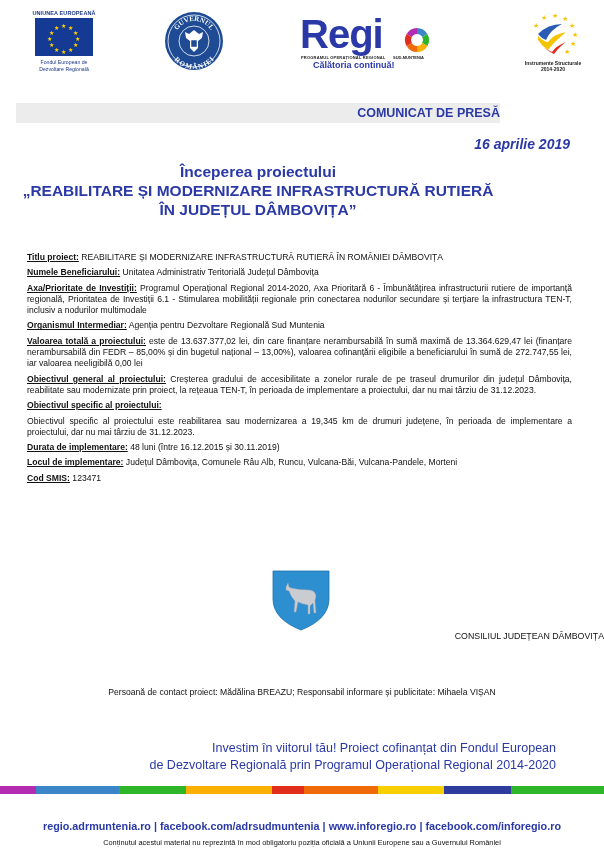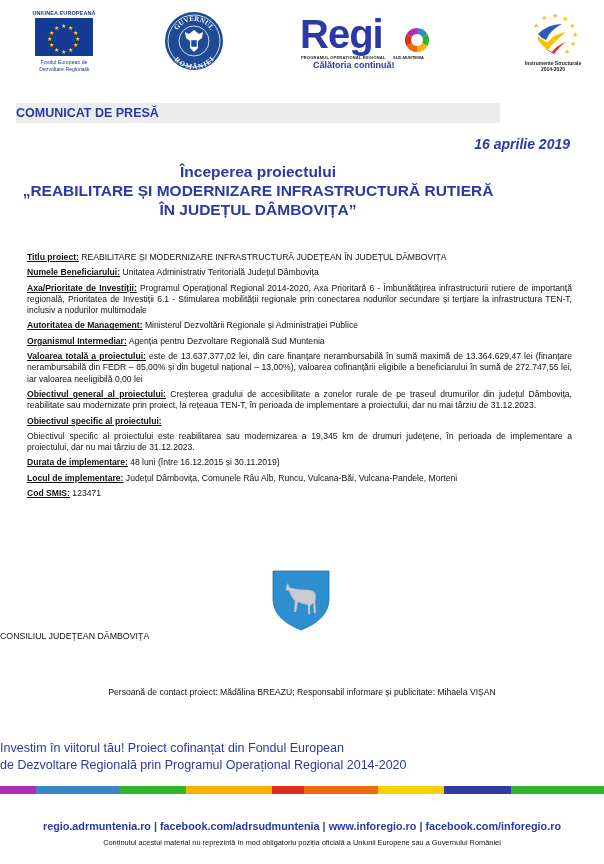--- a/index.html
+++ b/index.html
@@ -22,39 +22,39 @@
   .regio-small { position: absolute; left: 1px; top: 41px; font-size: 4px; font-weight: bold; color: #222; letter-spacing: 0.2px; }
   .regio-small-r { position: absolute; left: 93px; top: 41px; font-size: 4px; font-weight: bold; color: #222; }
   .regio-tag { position: absolute; left: 13px; top: 46px; font-size: 9px; font-weight: bold; color: #2a38a8; }
 
   .is-logo { left: 508px; top: 10px; width: 90px; height: 70px; text-align: center; }
   .is-text { position: absolute; left: 0; top: 50px; width: 90px; font-size: 5px; font-weight: bold; color: #222; line-height: 6px; }
 
   
   .press-band { left: 16px; top: 103px; width: 484px; width: 484px; height: 20px; background: #ececec; }
   .press-band { width: 484px; }
-  .press-title { left: 16px; top: 103px; width: 484px; height: 34px; line-height: 20px; text-align: left;
+  .press-title { left: 16px; top: 103px; width: 484px; height: 34px; line-height: 20px; text-align: right;
                  font-size: 12.5px; font-weight: bold; color: #2a39a6; }
 
   .date { right: 34px; top: 136px; font-size: 14px; font-weight: bold; font-style: italic; color: #2a39a6; }
 
   .headline { left: 0; top: 162px; width: 516px; text-align: center; font-size: 15.5px; font-weight: bold; color: #2a39a6; line-height: 19px; }
 
   
   .body { left: 27px; top: 252px; width: 545px; font-size: 8.6px; line-height: 11.3px; color: #111; text-align: justify; }
   .body p { margin: 0 0 4px 0; }
   .body b { font-weight: bold; text-decoration: underline; }
 
   
   .crest { left: 271px; top: 569px; width: 60px; height: 62px; }
-  .crest-label { left: 0; top: 631px; width: 604px; text-align: left; font-size: 8.8px; color: #111; }
+  .crest-label { left: 0; top: 631px; width: 604px; text-align: right; font-size: 8.8px; color: #111; }
 
   .contact { left: 0; top: 686px; width: 604px; text-align: center; font-size: 8.6px; line-height: 12px; color: #111; }
 
-  .invest { left: 0; top: 740px; width: 548px; text-align: left; font-size: 12.5px; line-height: 17px; color: #2a39a6; }
+  .invest { left: 8px; top: 740px; width: 548px; text-align: right; font-size: 12.5px; line-height: 17px; color: #2a39a6; }
 
   .stripe { left: 0; top: 786px; width: 604px; height: 8px; display: flex; }
   .stripe div { height: 8px; }
 
   .links { left: 0; top: 820px; width: 604px; text-align: center; font-size: 10.8px; font-weight: bold; color: #2a39a6; }
   .disclaimer { left: 0; top: 838px; width: 604px; text-align: center; font-size: 7.4px; color: #111; }
 </style>
 </head>
 <body>
 
@@ -138,24 +138,23 @@
 
 <div class="abs date">16 aprilie 2019</div>
 
 <div class="abs headline">
   <div>Începerea proiectului</div>
   <div>„REABILITARE ȘI MODERNIZARE INFRASTRUCTURĂ RUTIERĂ</div>
   <div>ÎN JUDEȚUL DÂMBOVIȚA”</div>
 </div>
 
 <div class="abs body">
-  <p><b>Titlu proiect:</b><span> REABILITARE ȘI MODERNIZARE INFRASTRUCTURĂ JUDEȚEAN ÎN JUDEȚUL DÂMBOVIȚA</span></p>
+  <p><b>Titlu proiect:</b><span> REABILITARE ȘI MODERNIZARE INFRASTRUCTURĂ RUTIERĂ ÎN ROMÂNIEI DÂMBOVIȚA</span></p>
   <p><b>Numele Beneficiarului:</b><span> Unitatea Administrativ Teritorială Județul Dâmbovița</span></p>
   <p><b>Axa/Prioritate de Investiții:</b><span> Programul Operațional Regional 2014-2020, Axa Prioritară 6 - Îmbunătățirea infrastructurii rutiere de importanță regională, Prioritatea de Investiții 6.1 - Stimularea mobilității regionale prin conectarea nodurilor secundare și terțiare la infrastructura TEN-T, inclusiv a nodurilor multimodale</span></p>
-  <p><b>Autoritatea de Management:</b><span> Ministerul Dezvoltării Regionale și Administrației Publice</span></p>
   <p><b>Organismul Intermediar:</b><span> Agenția pentru Dezvoltare Regională Sud Muntenia</span></p>
   <p><b>Valoarea totală a proiectului:</b><span> este de 13.637.377,02 lei, din care finanțare nerambursabilă în sumă maximă de 13.364.629,47 lei (finanțare nerambursabilă din FEDR – 85,00% și din bugetul național – 13,00%), valoarea cofinanțării eligibile a beneficiarului în sumă de 272.747,55 lei, iar valoarea neeligibilă 0,00 lei</span></p>
   <p><b>Obiectivul general al proiectului:</b><span> Creșterea gradului de accesibilitate a zonelor rurale de pe traseul drumurilor din județul Dâmbovița, reabilitate sau modernizate prin proiect, la rețeaua TEN-T, în perioada de implementare a proiectului, dar nu mai târziu de 31.12.2023.</span></p>
   <p><b>Obiectivul specific al proiectului:</b></p>
   <p><span>Obiectivul specific al proiectului este reabilitarea sau modernizarea a 19,345 km de drumuri județene, în perioada de implementare a proiectului, dar nu mai târziu de 31.12.2023.</span></p>
   <p><b>Durata de implementare:</b><span> 48 luni (între 16.12.2015 și 30.11.2019)</span></p>
   <p><b>Locul de implementare:</b><span> Județul Dâmbovița, Comunele Râu Alb, Runcu, Vulcana-Băi, Vulcana-Pandele, Morteni</span></p>
   <p><b>Cod SMIS:</b><span> 123471</span></p>
 </div>
 

